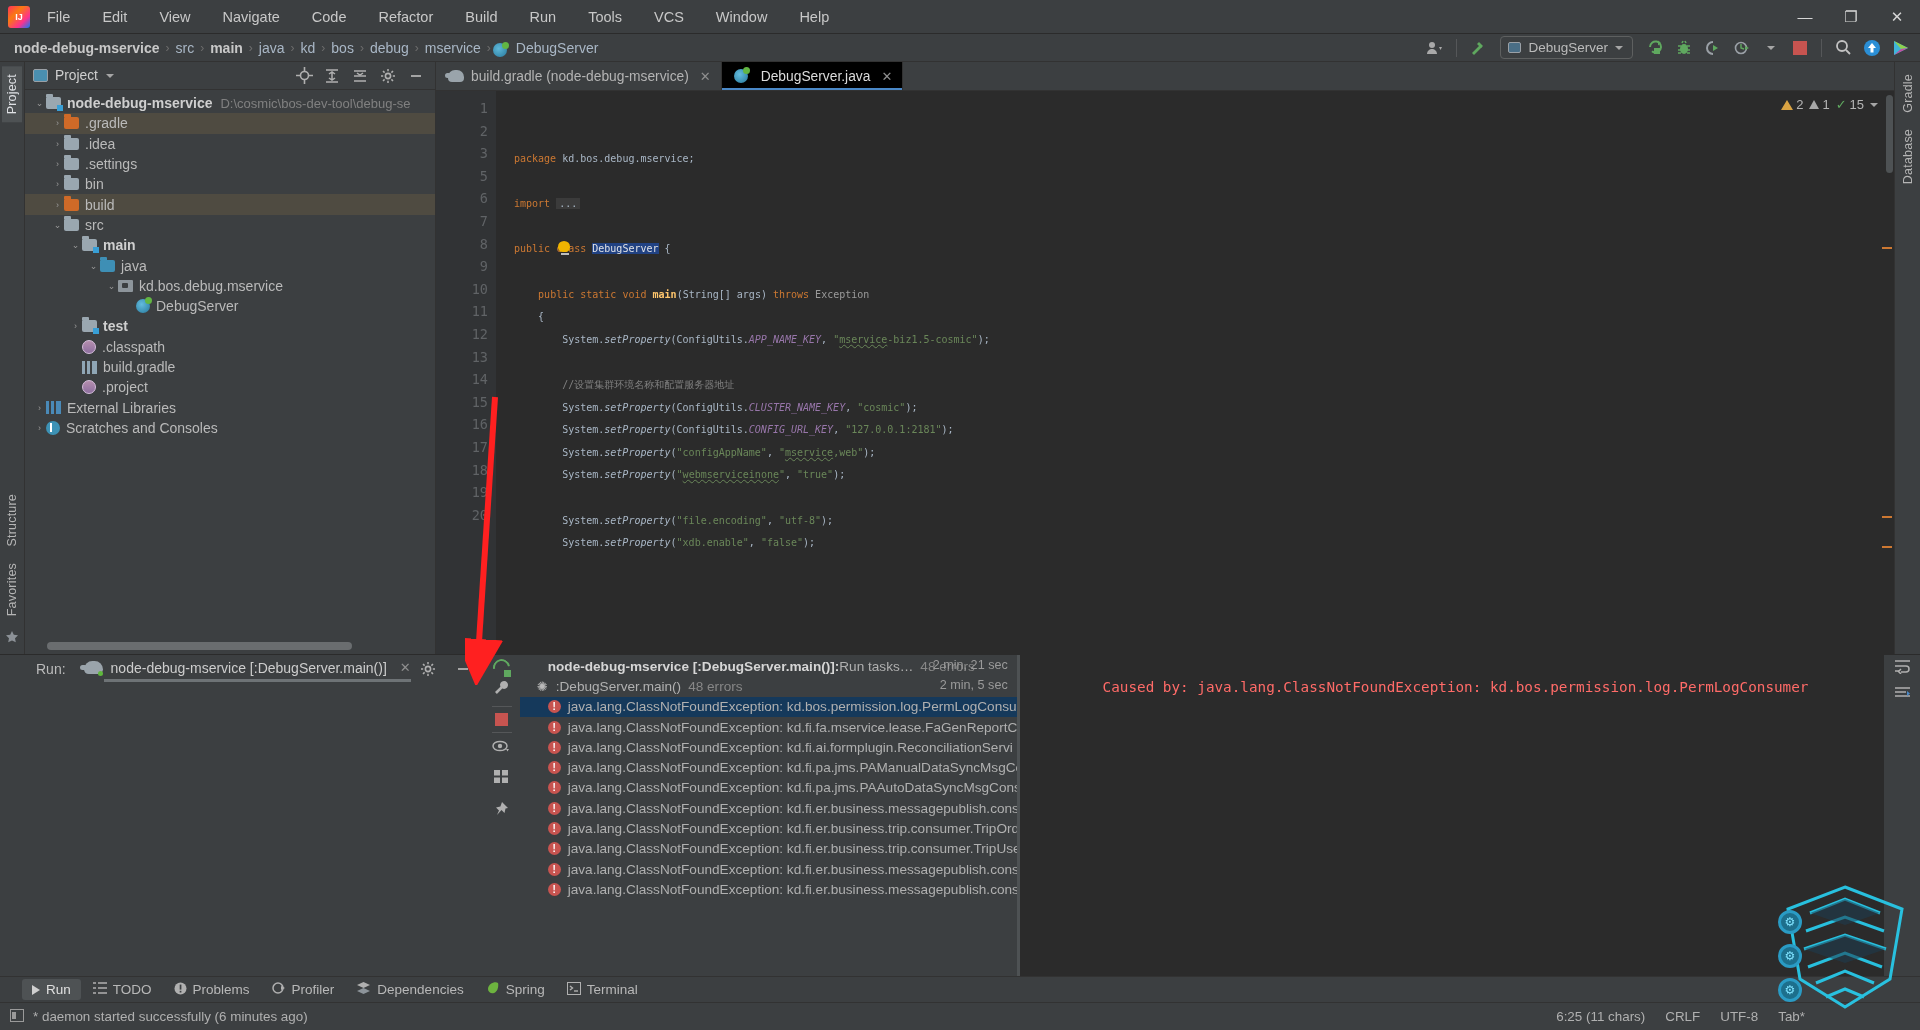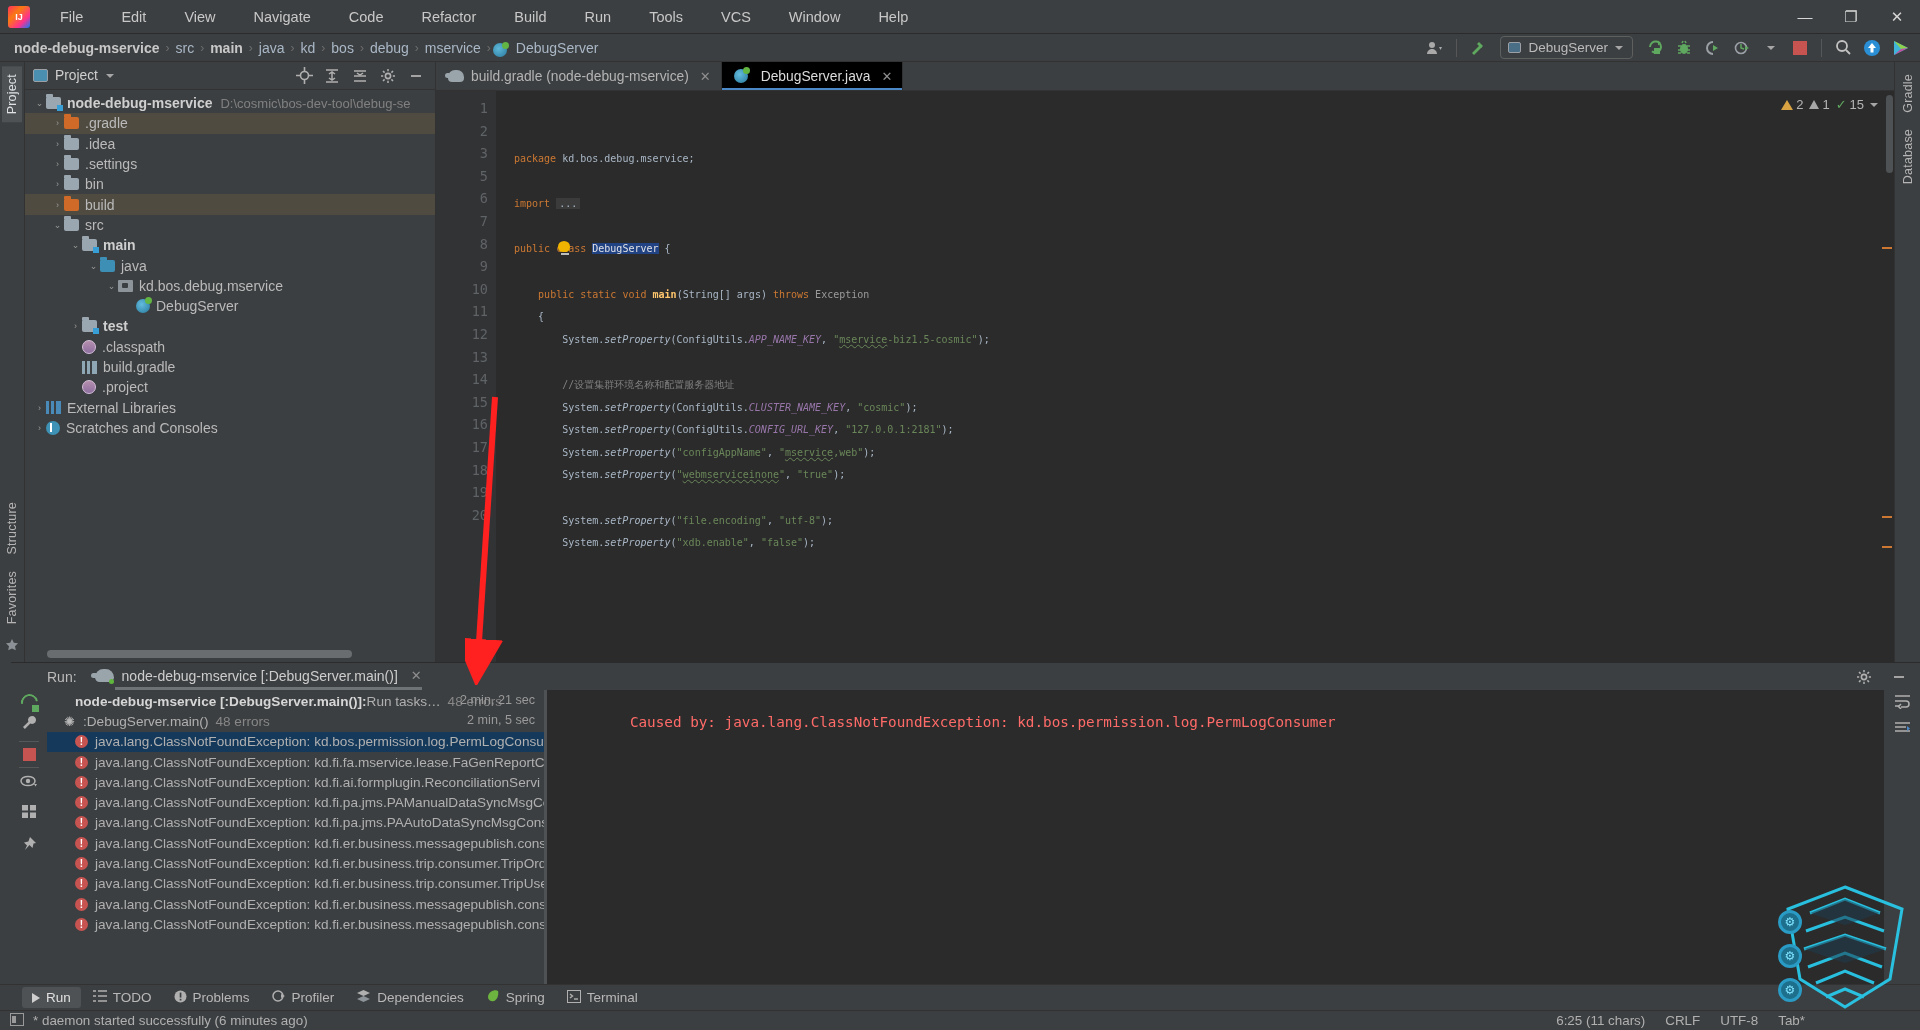--- a/index.html
+++ b/index.html
@@ -11,26 +11,26 @@
     -webkit-font-smoothing:antialiased;
   }
   .app{ position:relative; width:1920px; height:1030px; display:flex; flex-direction:column; }
 
   
   .titlebar{
     height:34px; background:#3c3f41; display:flex; align-items:center;
     border-bottom:1px solid #2b2b2b; flex:none; position:relative;
   }
   .ij-logo{
-    width:22px;height:22px;margin:0 19px 0 8px;border-radius:3px;flex:none;
+    width:22px;height:22px;margin:0 6px 0 8px;border-radius:3px;flex:none;
     background:linear-gradient(135deg,#fe315d 0%,#f97a12 35%,#ff318c 70%,#087cfa 100%);
     display:flex;align-items:center;justify-content:center;
     font-size:9px;font-weight:bold;color:#fff;font-family:"Liberation Sans",sans-serif;
   }
-  .menubar{ display:flex; align-items:center; gap:16px; }
+  .menubar{ display:flex; align-items:center; gap:10px; }
   .menu-item{
     padding:4px 11px; font-size:14.5px; color:#c8c8c8; cursor:default; white-space:nowrap;
   }
   .win-title{
     position:absolute; left:0; right:0; text-align:center; font-size:14.5px; color:#c0c0c0;
     pointer-events:none;
   }
   .win-ctrl{ margin-left:auto; display:flex; align-items:center; z-index:2; }
   .win-btn{ width:46px;height:33px;display:flex;align-items:center;justify-content:center;
     color:#d6d6d6;font-size:15px; }
@@ -213,22 +213,22 @@
   .inspect{ position:absolute; right:16px; top:6px; display:flex; align-items:center; gap:6px;
     font-size:13px; color:#b4b4b4; z-index:5; }
   .badge{ display:flex;align-items:center;gap:3px; }
   .tri-warn{ width:0;height:0;border-left:6px solid transparent;border-right:6px solid transparent;
     border-bottom:10px solid #d9a343; position:relative; }
   .tri-warn2{ width:0;height:0;border-left:5px solid transparent;border-right:5px solid transparent;
     border-bottom:9px solid #a8a8a8; }
   .chk{ color:#5fa85f; font-size:13px; }
 
   
-  .runpanel{ height:322px; background:#3c3f41; flex:none; display:flex; flex-direction:column;
-    border-top:1px solid #2b2b2b;margin-left:11px; }
+  .runpanel{ height:322px; background:#3c3f41; flex:none; display:flex; flex-direction:row;
+    border-top:1px solid #2b2b2b; }
   .run-head{ height:27px; display:flex; align-items:center; padding:0 8px 0 36px; flex:none;
     position:relative; }
   .run-lbl{ font-size:14px; color:#bbbbbb; margin-right:16px; }
   .run-tab{
     display:flex;align-items:center;gap:8px;font-size:14px;color:#cdcdcd;position:relative;
     padding:3px 4px 5px 2px;
   }
   .run-tab:after{ content:"";position:absolute;left:22px;right:4px;bottom:-1px;height:2.5px;background:#6e7376; }
   .eleph{
     width:19px;height:13px;flex:none;background:#9aa4ab;border-radius:9px 9px 5px 5px;position:relative;
@@ -277,21 +277,21 @@
   .console-side{ width:36px;background:#3c3f41;flex:none;display:flex;flex-direction:column;
     align-items:center;padding-top:4px;gap:8px; }
 
   
   .bottabs{ height:26px;background:#3c3f41;display:flex;align-items:center;flex:none;
     border-top:1px solid #323232;padding-left:22px;gap:2px; }
   .btab{ display:flex;align-items:center;gap:6px;font-size:13.5px;color:#b8b8b8;padding:3px 10px;border-radius:3px; }
   .btab.sel{ background:#4e5254;color:#e0e0e0; }
   .play-ic{ width:0;height:0;border-left:8px solid #cfcfcf;border-top:5px solid transparent;
     border-bottom:5px solid transparent;position:relative; }
-  .statusbar{ height:20px;background:#3c3f41;display:flex;align-items:center;flex:none;
+  .statusbar{ height:28px;background:#3c3f41;display:flex;align-items:center;flex:none;
     font-size:13.4px;color:#b0b0b0;padding:0 10px;border-top:1px solid #323232; }
   .status-left{ display:flex;align-items:center;gap:9px; }
   .status-right{ margin-left:auto;display:flex;align-items:center;gap:20px;padding-right:105px; }
 
   
   .annot{ position:absolute; left:465px; top:385px; width:100px; height:300px; pointer-events:none; z-index:40; }
 
   
   .wm{ position:absolute; right:0; bottom:16px; width:150px; height:135px; z-index:30; opacity:.95; }
   .gearcol{ position:absolute;right:118px;bottom:28px;display:flex;flex-direction:column;gap:10px;z-index:31; }

